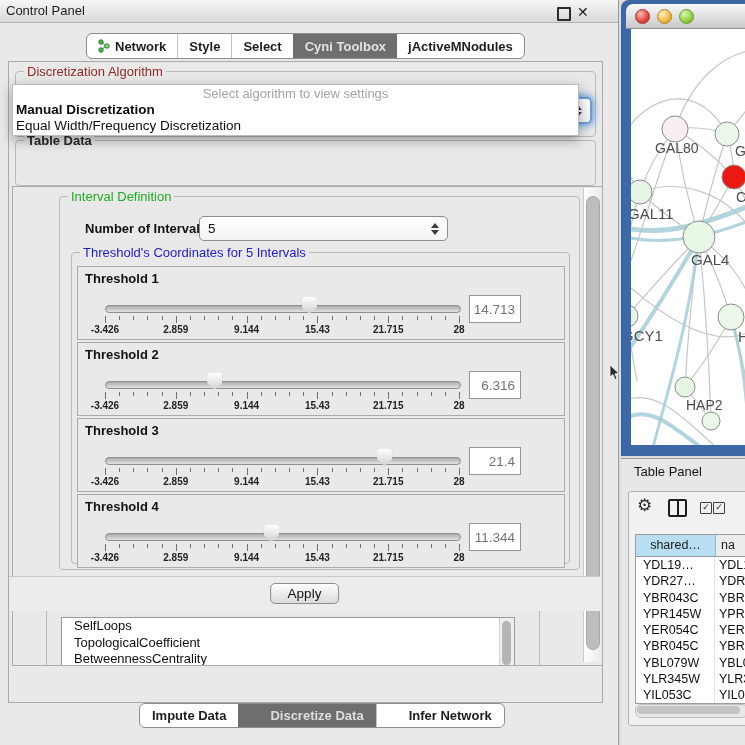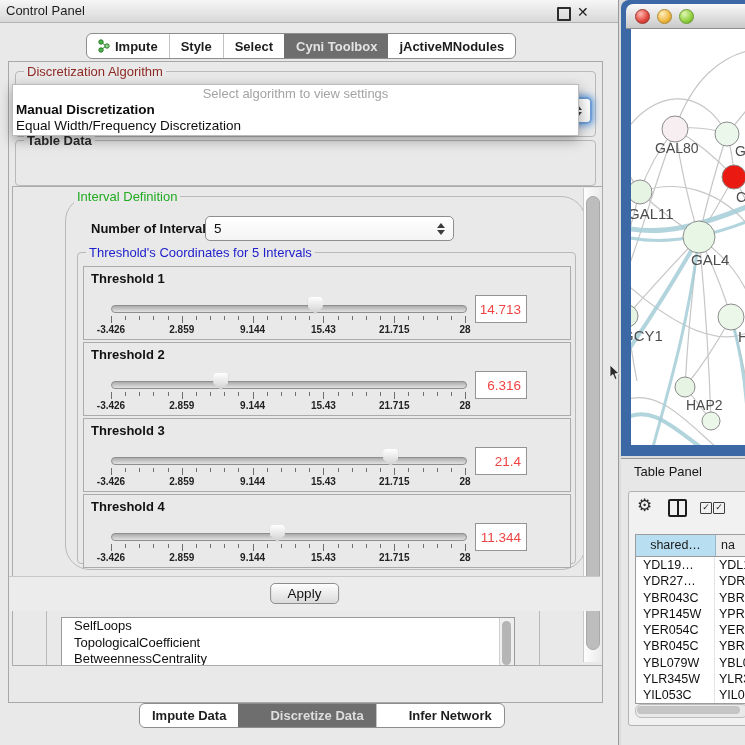--- a/index.html
+++ b/index.html
@@ -68,21 +68,21 @@
   .sthumb{position:absolute;top:30px;width:15px;height:17px;
       background:linear-gradient(#ffffff,#cfcfcf);
       clip-path:polygon(50% 100%,0 60%,0 14%,14% 0,86% 0,100% 14%,100% 60%);
       filter:drop-shadow(0 0 1px rgba(0,0,0,.6));}
   .ticks{position:absolute;left:0;top:49px;width:354px;height:8px;}
   .tick{position:absolute;top:0;width:1px;height:4px;background:#6e6e6e;}
   .tick.major{height:7px;}
   .tlabels{position:absolute;left:0;top:57px;width:354px;height:12px;}
   .tlabel{position:absolute;transform:translateX(-50%);font-size:10px;font-weight:bold;color:#222;white-space:nowrap;}
   .value-box{position:absolute;left:391px;top:28px;width:52px;height:28px;background:#fff;border:1px solid #949494;
-      font-size:13.5px;color:#ef4444;text-align:right;line-height:28px;padding-right:5px;box-sizing:border-box;}
+      font-size:13.5px;color:#737373;text-align:right;line-height:28px;padding-right:5px;box-sizing:border-box;}
 
   
   .attr-list{position:absolute;left:14px;top:30px;width:452px;height:56px;background:#fff;border:1px solid #9a9a9a;overflow:hidden;}
   .attr-item{padding-left:12px;font-size:13px;line-height:16.5px;color:#0e0e0e;}
   .attr-sb{position:absolute;right:0;top:0;width:14px;height:56px;background:#efefef;border-left:1px solid #d0d0d0;}
   .attr-sb .thumb-v2{position:absolute;left:2px;top:3px;width:9px;height:44px;border-radius:5px;background:#b5b5b5;}
 
   .apply-row{left:9px;top:665px;width:591px;height:34px;background:#ececec;border-top:1px solid #c8c8c8;}
   .apply-btn{position:absolute;left:50%;transform:translateX(-50%);top:6px;height:21px;padding:0 17px;
       border:1px solid #8d8d8d;border-radius:5px;background:linear-gradient(#fefefe,#dadada);
@@ -140,21 +140,21 @@
     <div class="tab">
       <span class="net-tab-icon">
         <svg width="12" height="14" viewBox="0 0 12 14">
           <line x1="3" y1="3" x2="8" y2="7" stroke="#2e8b2e" stroke-width="1"></line>
           <line x1="3" y1="11" x2="8" y2="7" stroke="#2e8b2e" stroke-width="1"></line>
           <circle cx="3" cy="3" r="2.2" fill="#49b749" stroke="#2a7a2a"></circle>
           <circle cx="3" cy="11" r="2.2" fill="#49b749" stroke="#2a7a2a"></circle>
           <circle cx="9" cy="7" r="2.2" fill="#8fd48f" stroke="#2a7a2a"></circle>
         </svg>
       </span>
-      <span>Impute</span>
+      <span>Network</span>
     </div>
     <div class="tab">
         <span>Style</span>
       </div>
     <div class="tab">
         <span>Select</span>
       </div>
     <div class="tab sel">
         <span>Cyni Toolbox</span>
       </div>
@@ -171,21 +171,21 @@
         <span class="stepper"></span>
       </div>
     </div>
 
     <div class="group" style="left:6px;top:78px;width:579px;height:44px;font-weight:bold;">
       <span class="legend dark">Table Data</span>
     </div>
 
     <div class="scrollpane abs" style="left:3px;top:124px;">
 
-      <div class="group" style="left:52px;top:9px;width:519px;height:372px;border-radius:25px;">
+      <div class="group" style="left:46px;top:9px;width:519px;height:372px;">
         <span class="legend green">Interval Definition</span>
 
         <span class="lbl-bold" style="left:25px;top:24px;">Number of Intervals</span>
         <div class="combo" style="left:139px;top:19px;width:247px;height:23px;">
           <span class="cv">5</span>
           <span class="stepper"></span>
         </div>
 
         <div class="group" style="left:11px;top:55px;width:497px;height:310px;">
           <span class="legend blue">Threshold's Coordinates for 5 Intervals</span>

